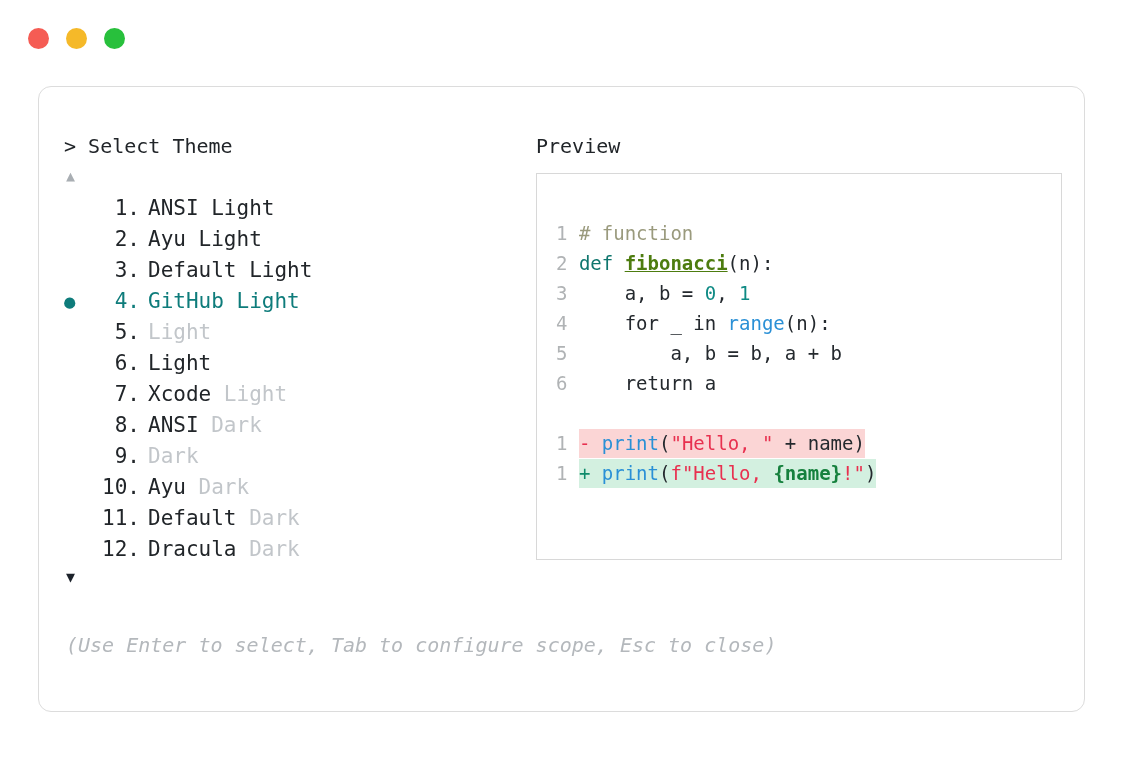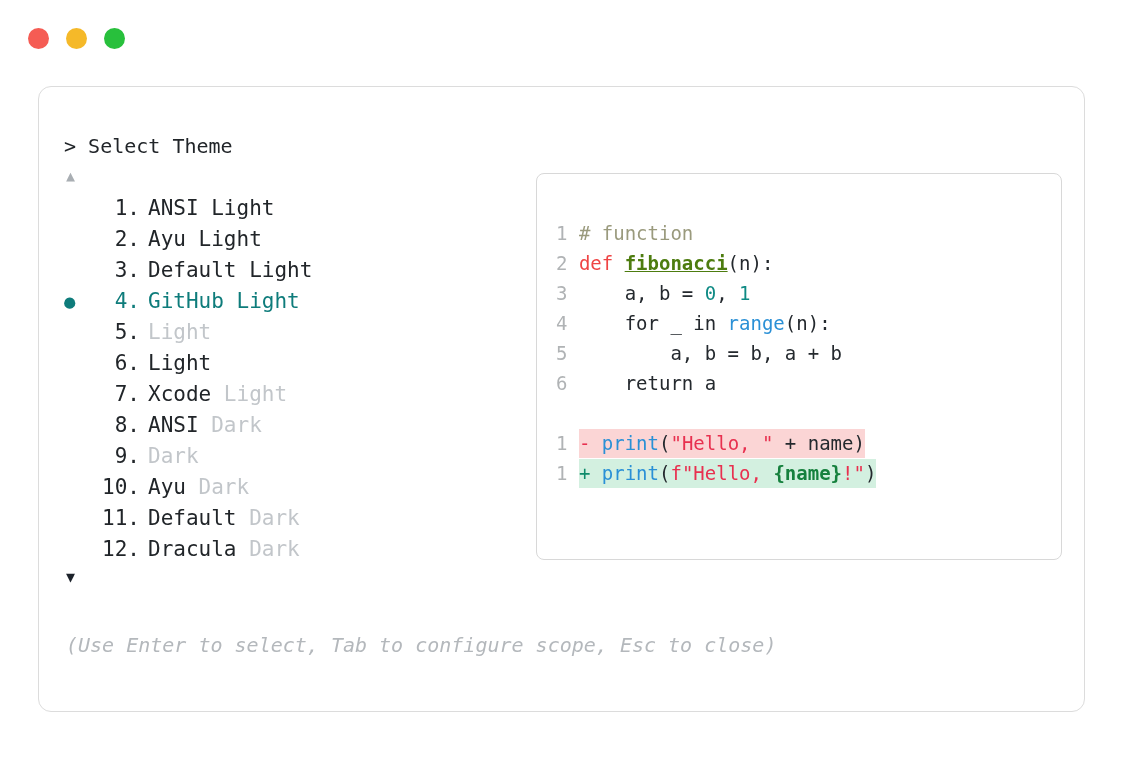--- a/index.html
+++ b/index.html
@@ -122,37 +122,37 @@
 
   
   .preview-panel {
     position: absolute;
     left: 497px;
     top: 86px;
     width: 526px;
     height: 387px;
     box-sizing: border-box;
     border: 1px solid #d8d8d8;
-    border-radius: 8px;
+    border-radius: 0;
     background: #ffffff;
   }
   .code {
     position: absolute;
     left: 19px;
     top: 44px;
     font-size: 19px;
     line-height: 30px;
     white-space: pre;
   }
   .code-line { height: 30px; white-space: pre; }
   .ln {
     color: #b0b3b5;
   }
   .tok-comment  { color: #9a9a7d; }
-  .tok-kw       { color: #ef4444; }
+  .tok-kw       { color: #0f766e; }
   .tok-fn       { color: #4d7c0f; font-weight: bold; text-decoration: underline; }
   .tok-num      { color: #0e8a84; }
   .tok-builtin  { color: #2a90d6; }
   .tok-plain    { color: #24292e; }
   .tok-str      { color: #e8304f; }
   .tok-interp   { color: #15803d; font-weight: bold; }
 
   .code-gap { height: 30px; }
 
   .diff-line { height: 30px; white-space: pre; }
@@ -188,19 +188,22 @@
         <div class="theme-row"><span class="bullet-cell"></span><span class="num-cell">7.</span><span class="dot-sep"> </span><span class="label-main">Xcode </span><span class="label-suffix dim">Light</span></div>
         <div class="theme-row"><span class="bullet-cell"></span><span class="num-cell">8.</span><span class="dot-sep"> </span><span class="label-main">ANSI </span><span class="label-suffix dim">Dark</span></div>
         <div class="theme-row"><span class="bullet-cell"></span><span class="num-cell">9.</span><span class="dot-sep"> </span><span class="label-suffix dim">Dark</span></div>
         <div class="theme-row"><span class="bullet-cell"></span><span class="num-cell">10.</span><span class="dot-sep"> </span><span class="label-main">Ayu </span><span class="label-suffix dim">Dark</span></div>
         <div class="theme-row"><span class="bullet-cell"></span><span class="num-cell">11.</span><span class="dot-sep"> </span><span class="label-main">Default </span><span class="label-suffix dim">Dark</span></div>
         <div class="theme-row"><span class="bullet-cell"></span><span class="num-cell">12.</span><span class="dot-sep"> </span><span class="label-main">Dracula </span><span class="label-suffix dim">Dark</span></div>
       </div>
     <div class="arrow arrow-down">▼</div>
   </div>
 
+  <div class="col-right">
+    <div class="heading">Preview</div>
+  </div>
 
   <div class="preview-panel">
     <div class="code" id="code-block"><div class="code-line"><span class="ln">1 </span><span class="tok-comment"># function</span></div><div class="code-line"><span class="ln">2 </span><span class="tok-kw">def </span><span class="tok-fn">fibonacci</span><span class="tok-plain">(n):</span></div><div class="code-line"><span class="ln">3 </span><span class="tok-plain">    a, b = </span><span class="tok-num">0</span><span class="tok-plain">, </span><span class="tok-num">1</span></div><div class="code-line"><span class="ln">4 </span><span class="tok-plain">    for _ in </span><span class="tok-builtin">range</span><span class="tok-plain">(n):</span></div><div class="code-line"><span class="ln">5 </span><span class="tok-plain">        a, b = b, a + b</span></div><div class="code-line"><span class="ln">6 </span><span class="tok-plain">    return a</span></div><div class="code-gap"></div><div class="diff-line diff-del"><span class="ln">1 </span><span class="diff-seg" style="background: rgb(251, 213, 213);"><span class="diff-marker-del">- </span><span class="tok-builtin">print</span><span class="tok-plain">(</span><span class="tok-str">"Hello, "</span><span class="tok-plain"> + name)</span></span></div><div class="diff-line diff-add"><span class="ln">1 </span><span class="diff-seg" style="background: rgb(211, 240, 224);"><span class="diff-marker-add">+ </span><span class="tok-builtin">print</span><span class="tok-plain">(</span><span class="tok-str">f"Hello, </span><span class="tok-interp">{name}</span><span class="tok-str">!"</span><span class="tok-plain">)</span></span></div></div>
   </div>
 
   <div class="hint">(Use Enter to select, Tab to configure scope, Esc to close)</div>
 </div>
 
 </body></html>

